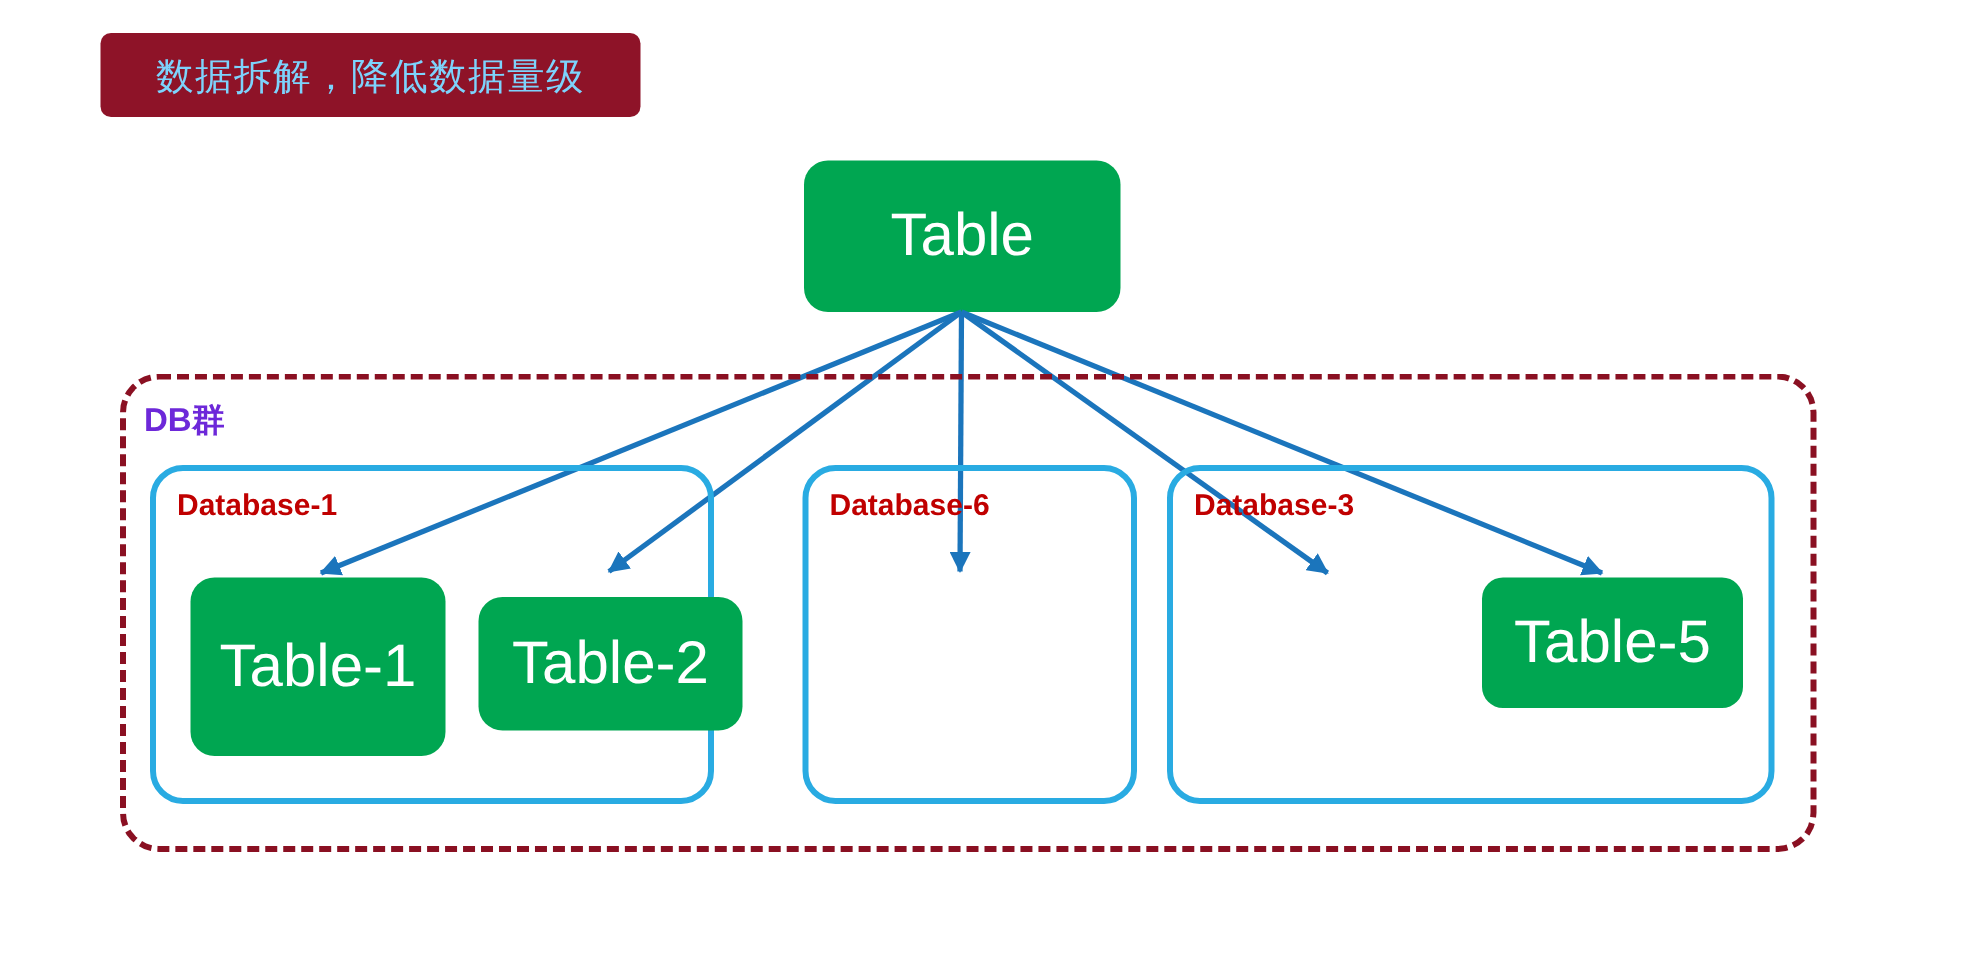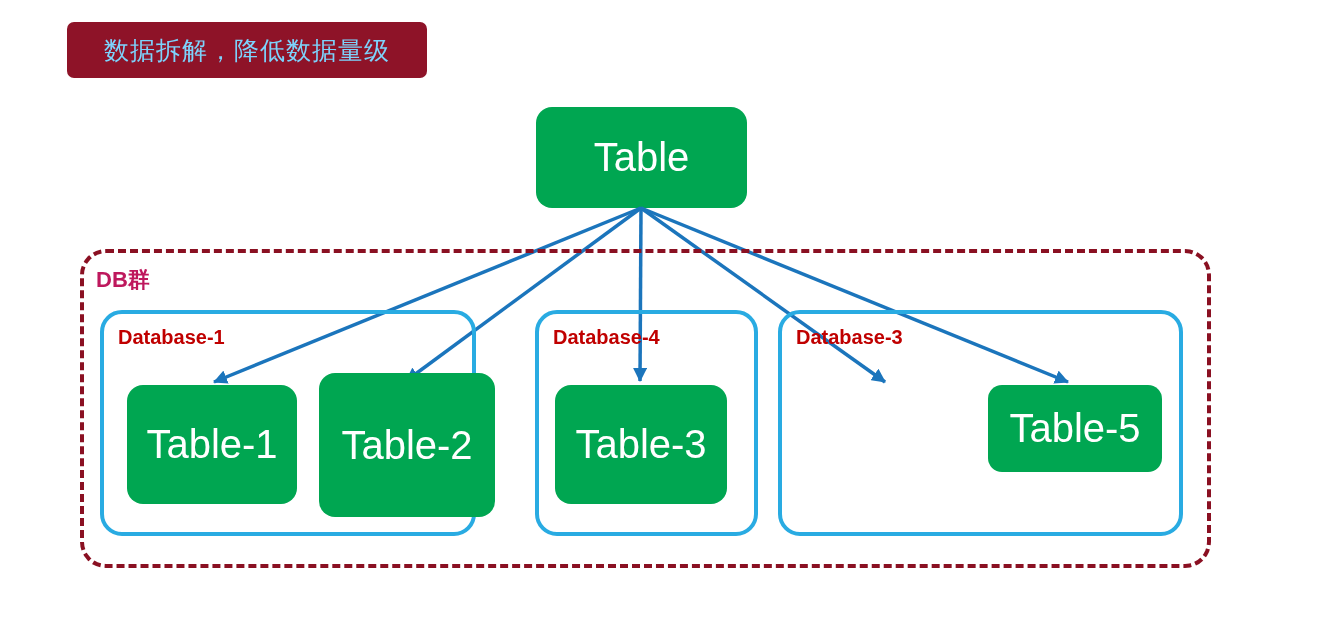--- a/index.html
+++ b/index.html
@@ -38,38 +38,38 @@
     background: #00A651;
     border-radius: 16px;
     color: #ffffff;
     font-size: 40px;
     display: flex;
     align-items: center;
     justify-content: center;
   }
   .root-table  { left: 536px; top: 107px; width: 211px; height: 101px; }
   .table-1 { left: 127px; top: 385px; width: 170px; height: 119px; }
-  .table-2 { left: 319px; top: 373px; width: 176px; height: 144px; }
+  .table-2 { left: 319px; top: 398px; width: 176px; height: 89px; }
   .table-3 { left: 555px; top: 385px; width: 172px; height: 119px; }
   .table-4 { left: 803px; top: 385px; width: 174px; height: 119px; }
   .table-5 { left: 988px; top: 385px; width: 174px; height: 87px; border-radius: 14px; }
 
   
   .cluster {
     position: absolute;
     left: 80px; top: 249px;
     width: 1131px; height: 319px;
     border: 4px dashed #8A1022;
     border-radius: 26px;
     box-sizing: border-box;
   }
   .cluster-label {
     position: absolute;
     left: 12px; top: 12px;
-    color: #be185d;
+    color: #6d28d9;
     font-size: 22px;
     font-weight: bold;
   }
 
   
   .db-box {
     position: absolute;
     top: 310px;
     height: 226px;
     border: 4px solid #29ABE2;
@@ -119,29 +119,28 @@
 
   <div class="cluster">
     <div class="cluster-label">DB群</div>
   </div>
 
   <div class="db-box db-1">
     <div class="db-label">Database-1</div>
   </div>
 
   <div class="db-box db-2">
-    <div class="db-label">Database-4</div>
+    <div class="db-label">Database-6</div>
   </div>
 
   <div class="db-box db-3">
     <div class="db-label">Database-3</div>
   </div>
 
   <div class="green-box table-1">Table-1</div>
 
   <div class="green-box table-2">Table-2</div>
 
-  <div class="green-box table-3">Table-3</div>
 
 
   <div class="green-box table-5">Table-5</div>
 
 </div>
 
 </body></html>

